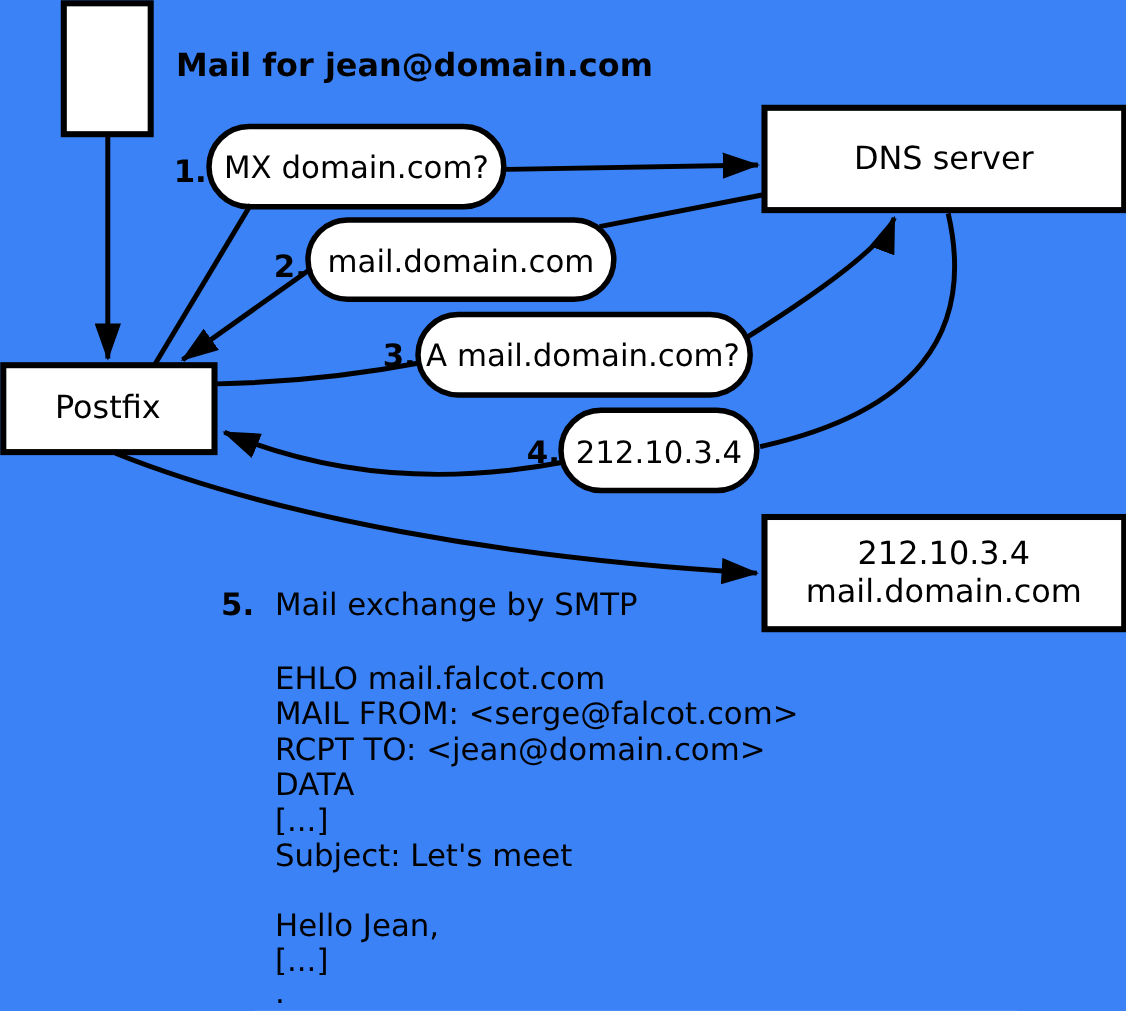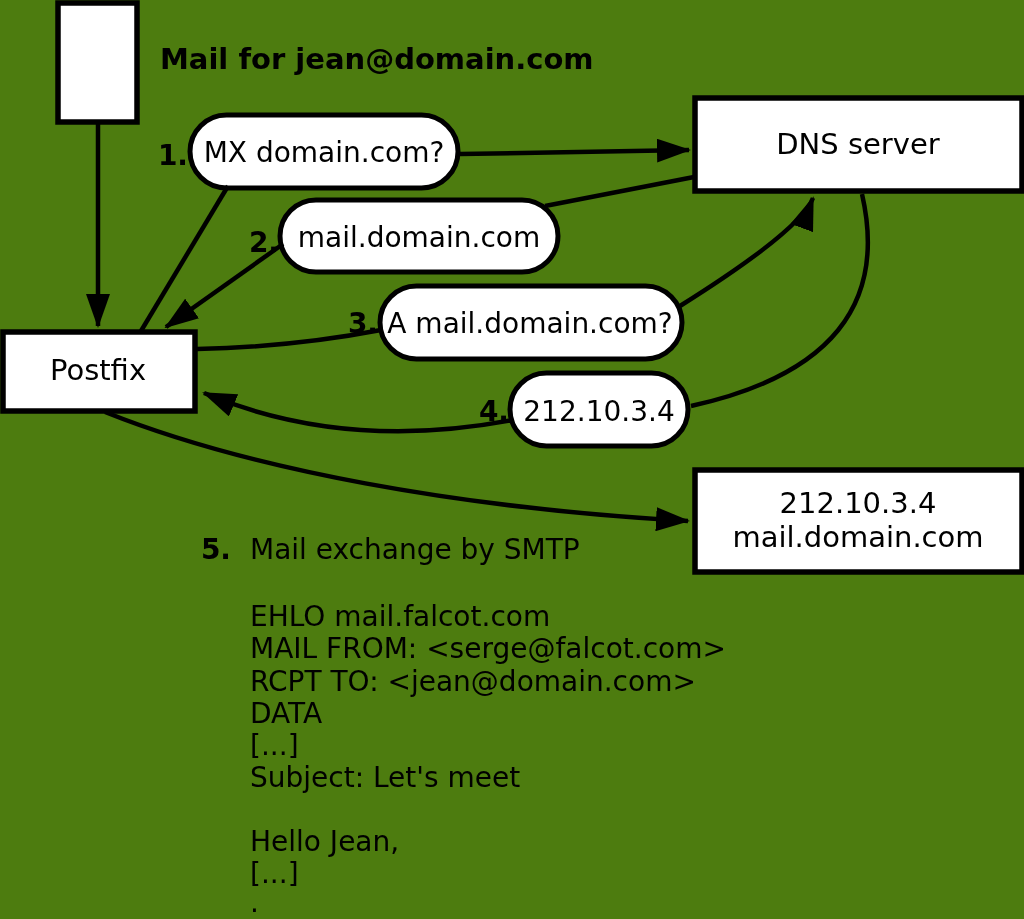--- a/index.html
+++ b/index.html
@@ -1,20 +1,20 @@
 <!DOCTYPE html>
 <html><head>
 <meta charset="utf-8">
 <style>
   html, body { margin: 0; padding: 0; background: #ffffff; }
   #stage {
     position: relative;
     width: 1024px;
     height: 919px;
-    background: #4d7c0f;
+    background: #3b82f6;
     overflow: hidden;
     font-family: "DejaVu Sans", sans-serif;
   }
   svg { position: absolute; left: 0; top: 0; }
   .node-box   { fill: #ffffff; stroke: #000000; stroke-width: 5.5; }
   .pill       { fill: #ffffff; stroke: #000000; stroke-width: 5; }
   .edge       { fill: none; stroke: #000000; stroke-width: 4.5; }
   .node-label { font-size: 29px; fill: #000000; }
   .pill-label { font-size: 28px; fill: #000000; }
   .step-num   { font-size: 28px; font-weight: bold; fill: #000000; }

